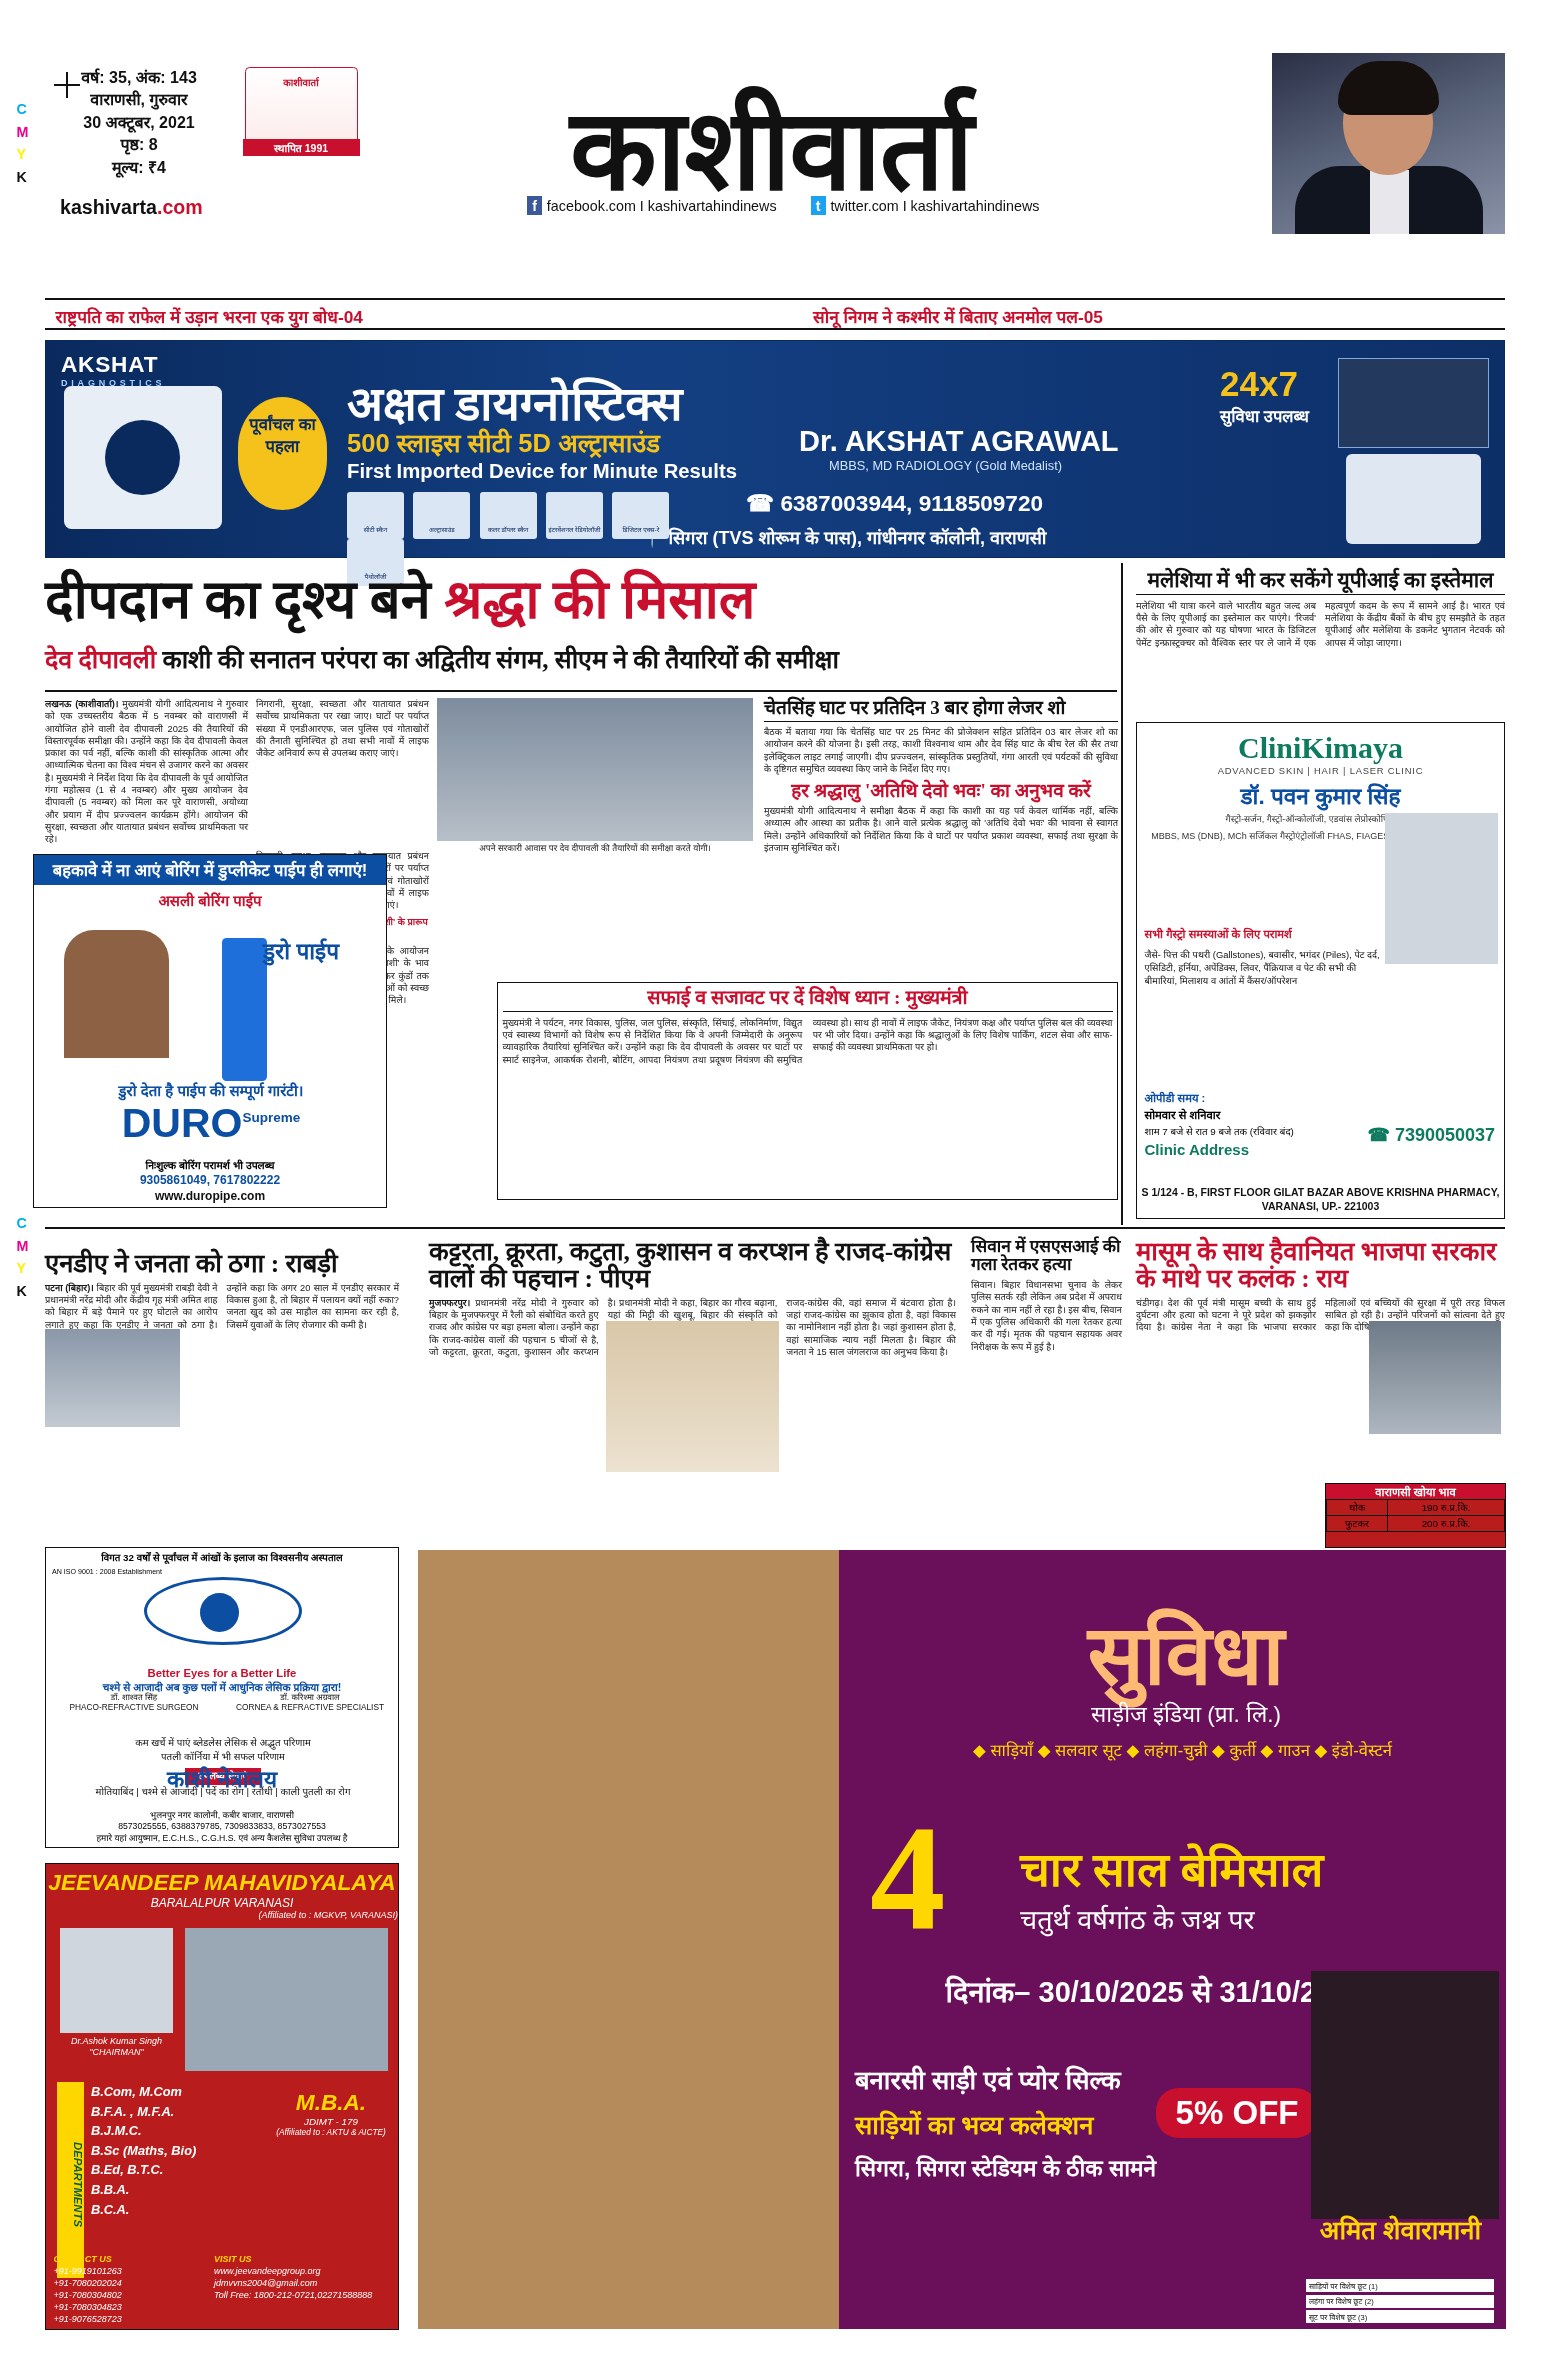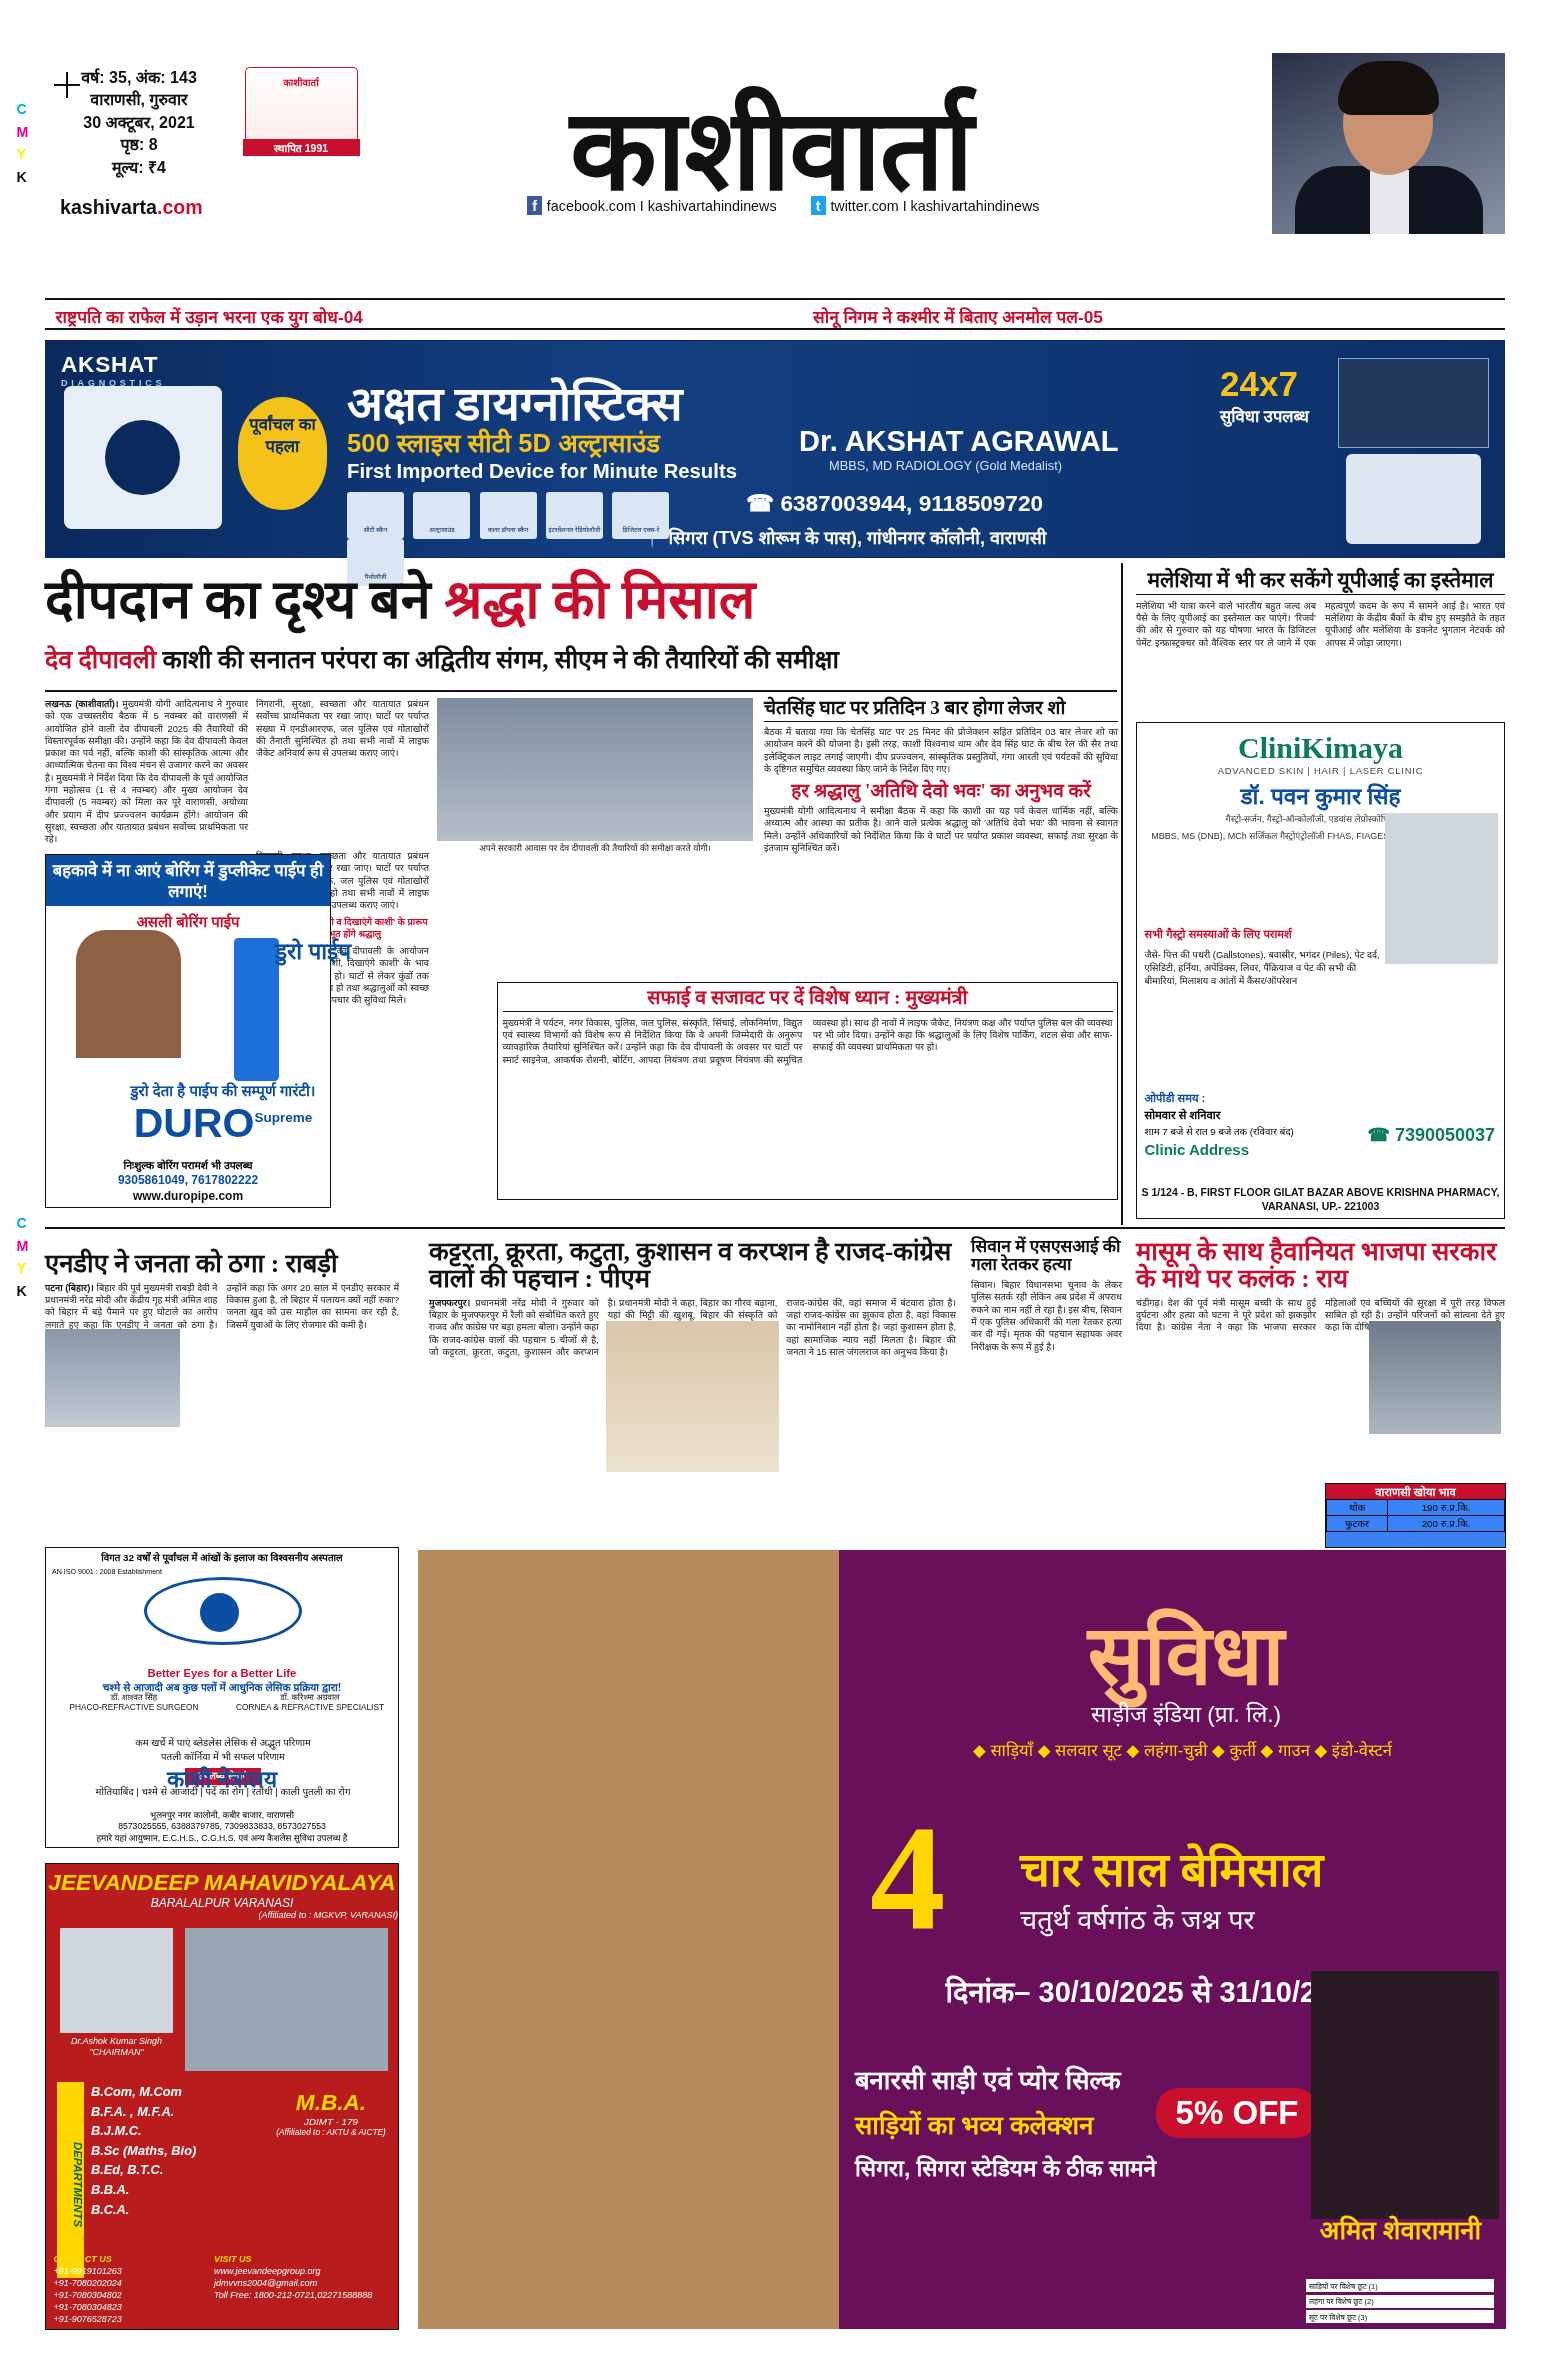--- a/index.html
+++ b/index.html
@@ -87,21 +87,21 @@
   .lead-hd { left:45px; top:572px; width:1072px; font-size:54px; }
   .lead-hd .rd { color:#c8102e; }
   .lead-sub { left:45px; top:647px; width:1072px; font-size:25px; }
   .lead-sub .rd { color:#c8102e; }
   .rule { position:absolute; background:#111; }
 
   
   .col { position:absolute; }
 
   
-  .ad-duro { left:45px; top:854px; width:286px; height:354px; border:1.5px solid #111; background:#fff; }
+  .ad-duro { left:33px; top:854px; width:354px; height:354px; border:1.5px solid #111; background:#fff; }
   .ad-duro .top { background:#0b4ea2; color:#fff; text-align:center; font-weight:bold; font-size:16.6px; padding:4.5px 3px; line-height:21px;}
   .ad-duro .mid { color:#c8102e; text-align:center; font-weight:bold; font-size:15px; padding-top:4.5px; }
   .ad-duro .pipe { position:absolute; left:188px; top:83px; width:45px; height:143px; background:#1e6fd9; border-radius:4.5px;}
   .ad-duro .man { position:absolute; left:30px; top:75px; width:105px; height:128px; background:#8d6244; border-radius:30px 30px 0 0;}
   .ad-duro .duro { position:absolute; left:15px; bottom:60px; width:324px; text-align:center; font-size:41px; font-weight:bold; color:#0b4ea2; }
   .ad-duro .url { position:absolute; left:0; bottom:4.5px; width:100%; text-align:center; font-size:12px; font-weight:bold; color:#111;}
   .ad-duro .gtext { position:absolute; left:15px; top:226px; width:324px; text-align:center; color:#0b4ea2; font-size:15px; font-weight:bold; line-height:19.6px;}
 
   
   .ad-kimaya { left:1136px; top:722px; width:369px; height:497px; border:1.5px solid #111; background:#fff; }
@@ -161,21 +161,21 @@
   .ad-suv .off1 { position:absolute; left:738px; top:538px; background:#c8102e; color:#fff; font-weight:bold; font-size:33px;
       padding:6px 19.6px; border-radius:22.6px;}
   .ad-suv .off2 { position:absolute; left:903px; top:538px; background:#c8102e; color:#fff; font-weight:bold; font-size:24px;
       padding:9px 15px; border-radius:22.6px;}
   .ad-suv .man { position:absolute; right:7.5px; top:421px; width:188px; height:248px; background:#2a1a24;}
   .ad-suv .mname { position:absolute; right:15px; top:662px; width:181px; text-align:center; color:#ffd700; font-size:25.6px; font-weight:bold;}
   .ad-suv .cards { position:absolute; right:12px; bottom:6px; width:188px; font-size:7.5px; color:#111;}
   .ad-suv .cards div { background:#fff; margin-top:2.3px; padding:1.5px 3px; }
 
   
-  .rate { position:absolute; left:1325px; top:1483px; width:181px; height:65px; border:1.5px solid #111; background:#3b82f6;}
+  .rate { position:absolute; left:1325px; top:1483px; width:181px; height:65px; border:1.5px solid #111; background:#b91c1c;}
   .rate .t { background:#c8102e; color:#fff; text-align:center; font-size:11.3px; font-weight:bold;}
   .rate table { width:100%; font-size:9.8px; border-collapse:collapse;}
   .rate td { border:0.8px solid #111; text-align:center; }
 </style>
 </head>
 <body>
 
 <div class="page">
 
   <div class="regmark" style="left:54px;top:72px;"></div>

